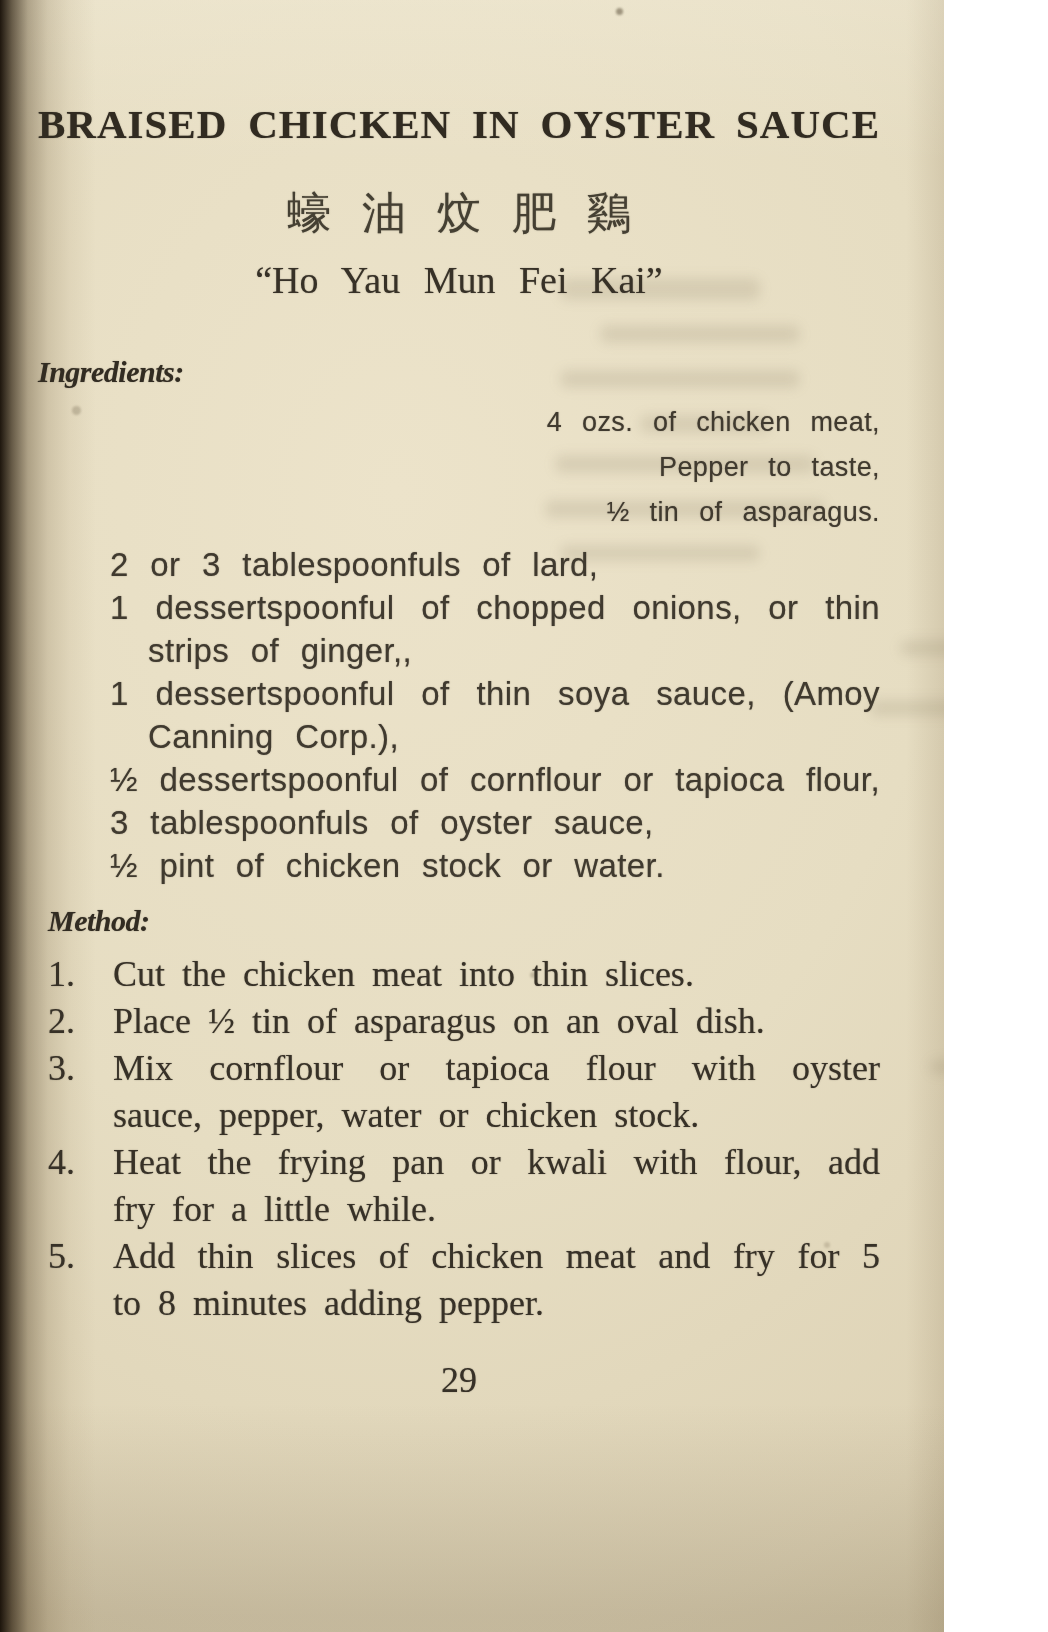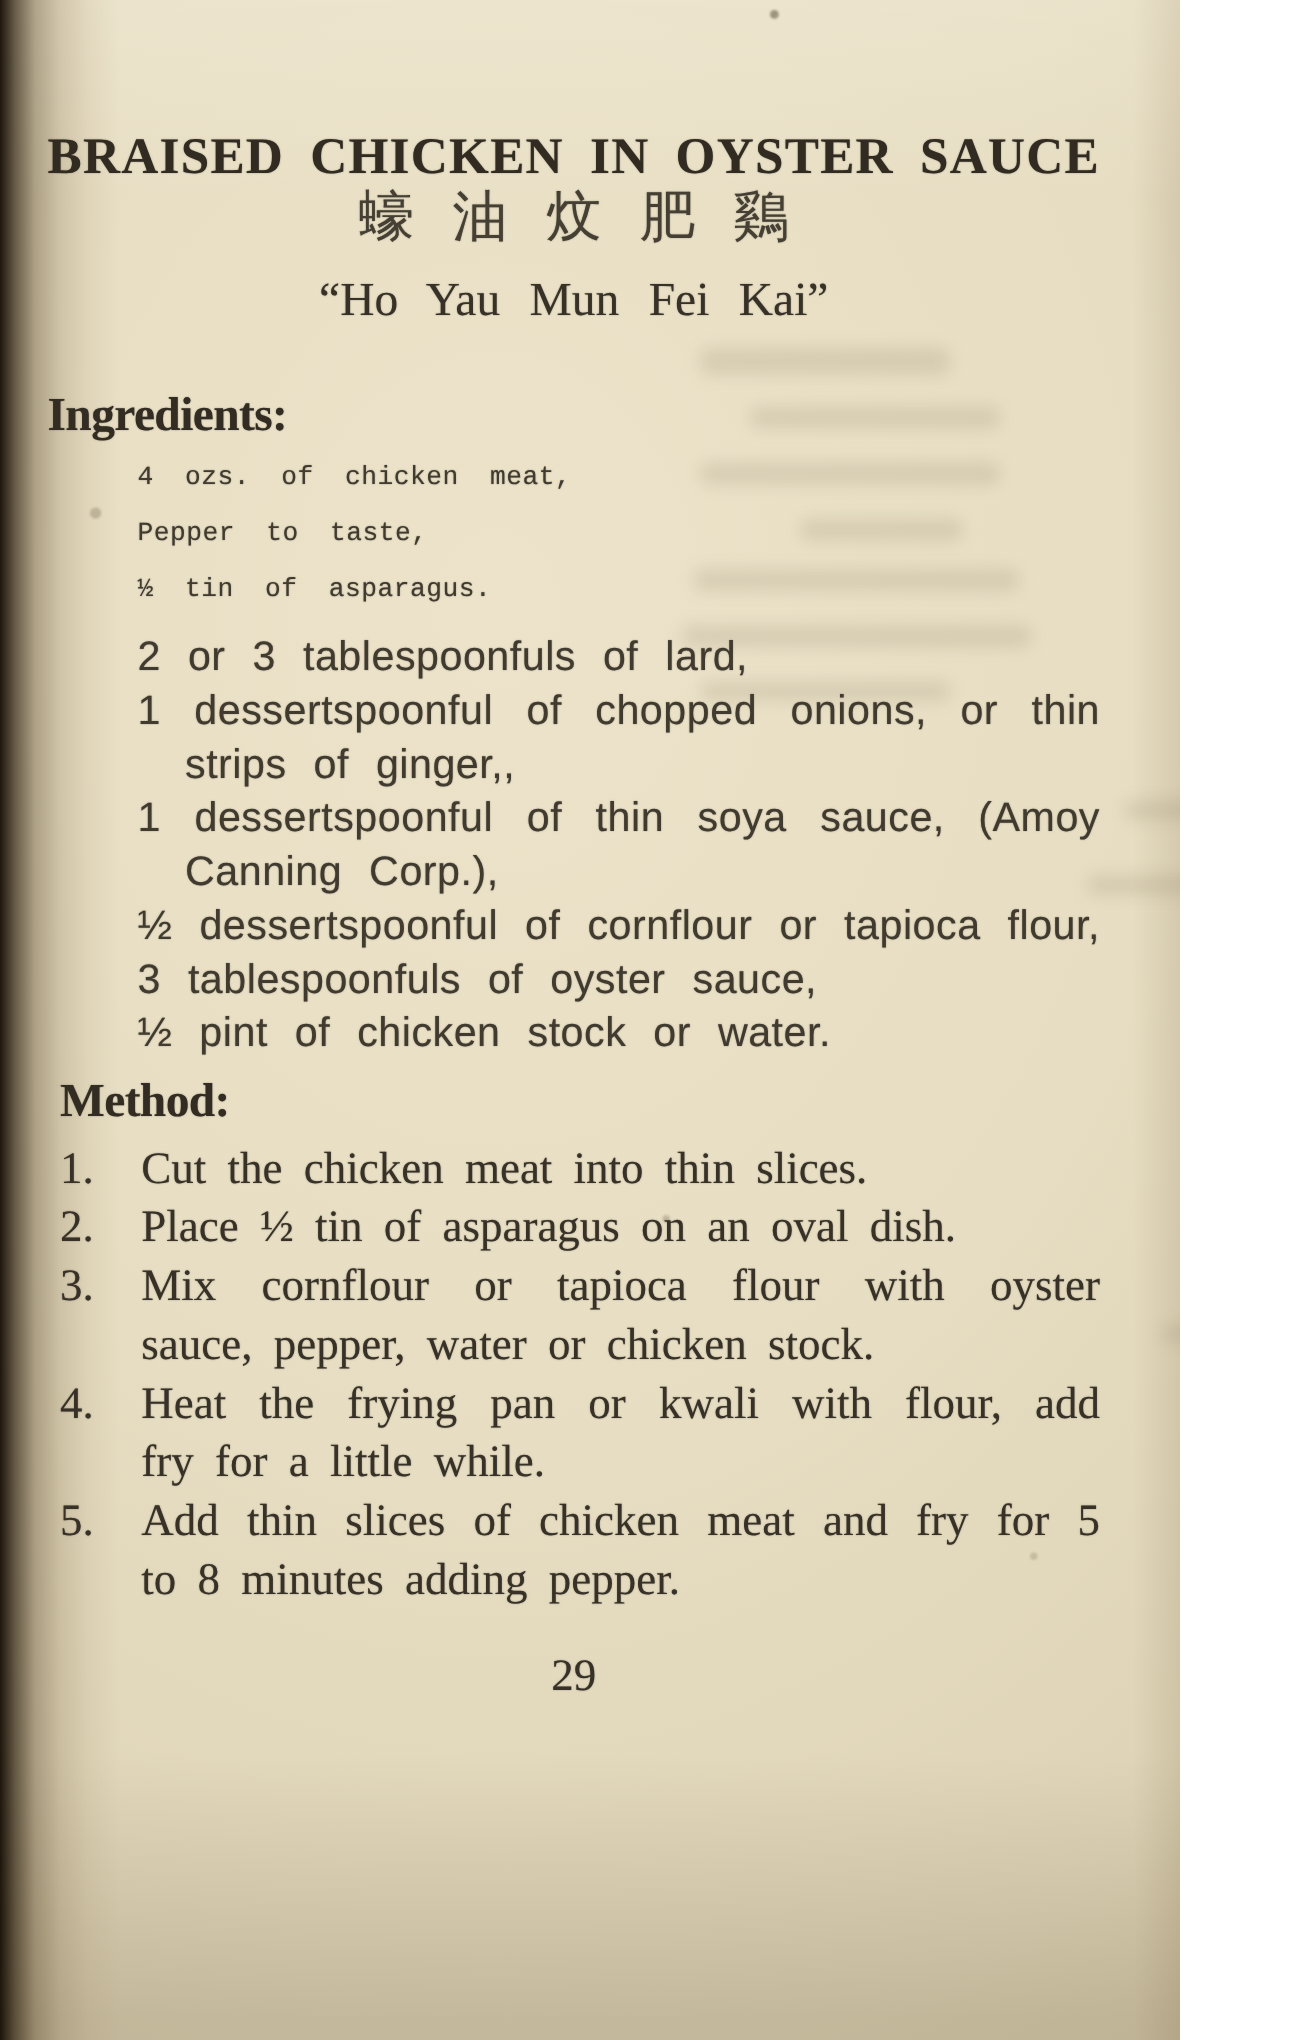--- a/index.html
+++ b/index.html
@@ -34,41 +34,42 @@
     color: #3b352b;
     text-shadow: 0 0 1.2px rgba(59,53,43,0.55);
   }
   .title {
     margin: 100px 0 0 0;
     font-size: 41px; font-weight: bold; line-height: 48px;
     letter-spacing: 1px; color: #312b21;
     text-align: justify; text-align-last: justify;
   }
   .cjk {
+    margin-top: 40px;
     font-size: 44px; line-height: 52px;
     letter-spacing: 10px; text-indent: 10px;
     text-align: center; color: #454033;
   }
   .translit {
     margin-top: 16px;
     font-size: 38px; line-height: 48px;
     word-spacing: 14px; text-align: center; color: #373127;
   }
   .sect {
-    margin: 0; font-size: 38px; font-weight: bold; line-height: 44px;
-    letter-spacing: -0.5px; color: #322c22;
+    margin: 0; font-size: 30px; font-weight: bold; line-height: 44px;
+    letter-spacing: -0.5px; color: #322c22; font-style: italic;
   }
   .sect.ing-h    { margin-top: 46px; }
   .sect.gravy-h  { margin-top: 20px; }
   .sect.method-h { margin-top: 12px; padding-left: 10px; }
   .plain-list { margin-top: 6px; padding-left: 72px; }
   .plain-list .line {
-    font-family: Liberation Mono, monospace;
-    font-size: 21px; line-height: 45px; word-spacing: 12px;
-    letter-spacing: 0.4px; color: #403a2f;
+    font-family: Liberation Sans, sans-serif;
+    font-size: 27px; line-height: 45px; word-spacing: 12px;
+    letter-spacing: 0.4px; color: #403a2f; text-align: right;
   }
   .gravy-list { margin-top: 8px; padding-left: 72px; }
   .gravy-list .line {
     font-family: "Liberation Sans", "DejaVu Sans", sans-serif;
     font-size: 33px; line-height: 43px; word-spacing: 12px;
     letter-spacing: 0.4px; color: #403a2f;
   }
   .line.just { text-align: justify; text-align-last: justify; }
   .line.cont { padding-left: 38px; }
   .steps { margin-top: 8px; padding-left: 10px; }

